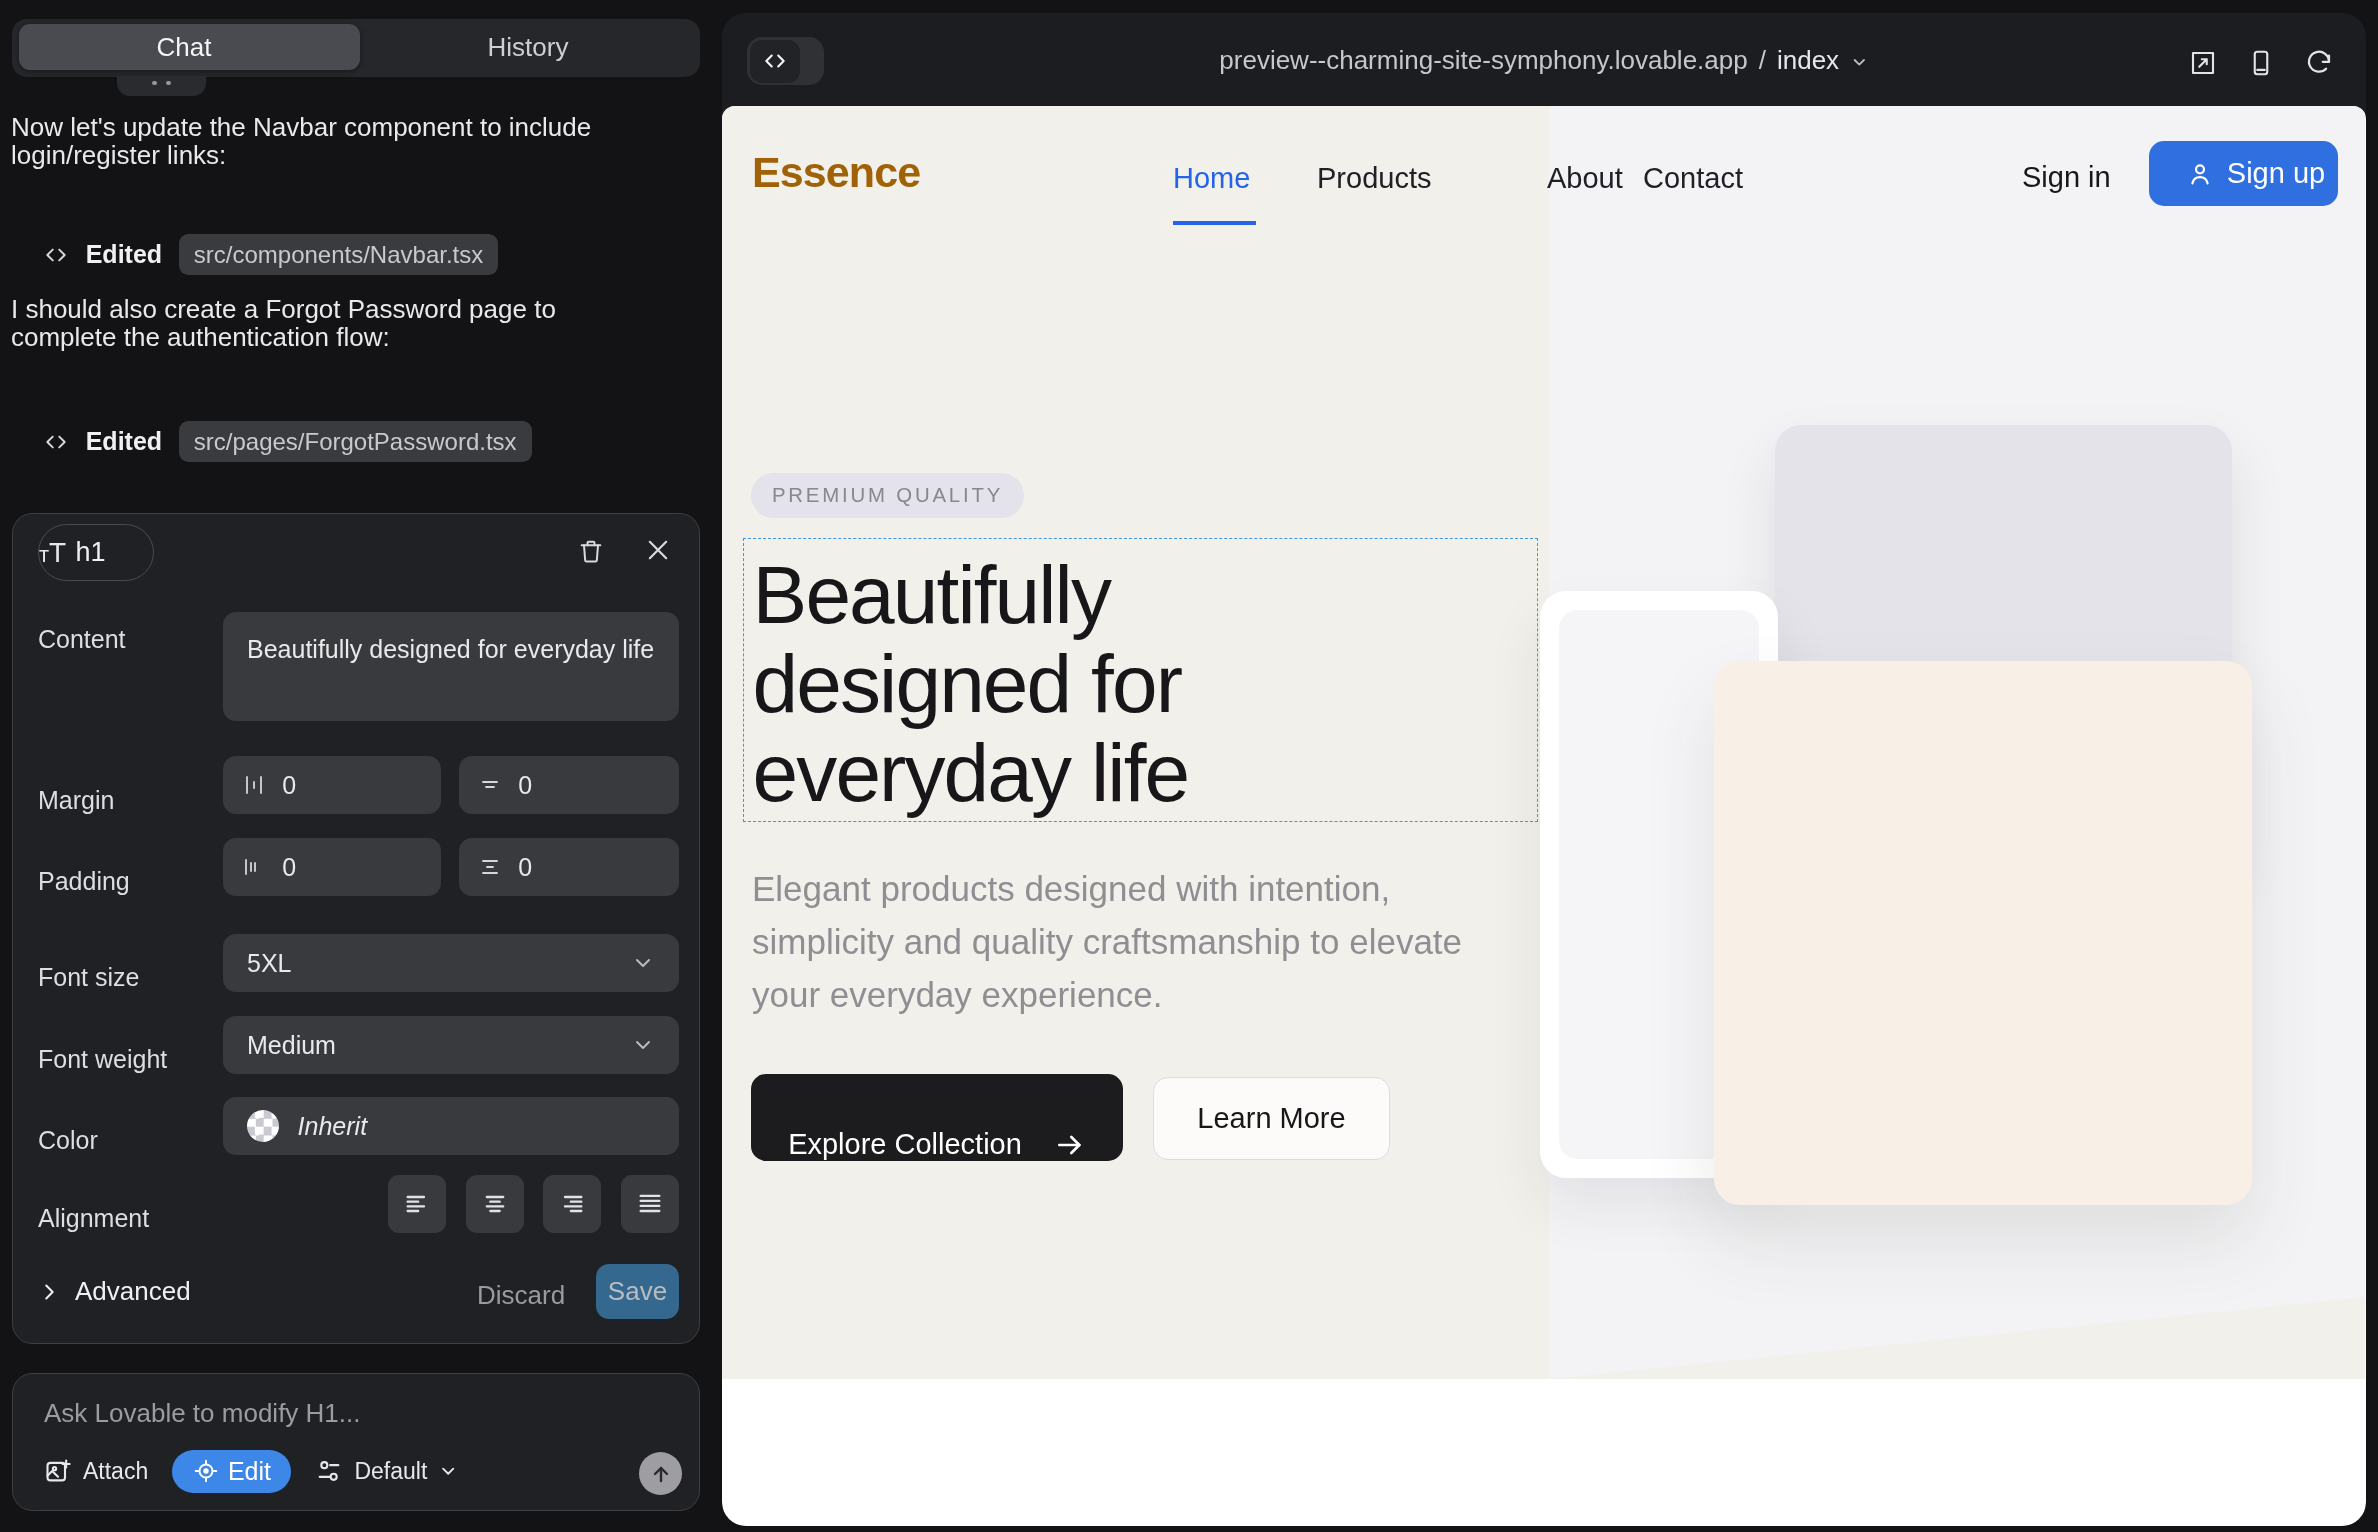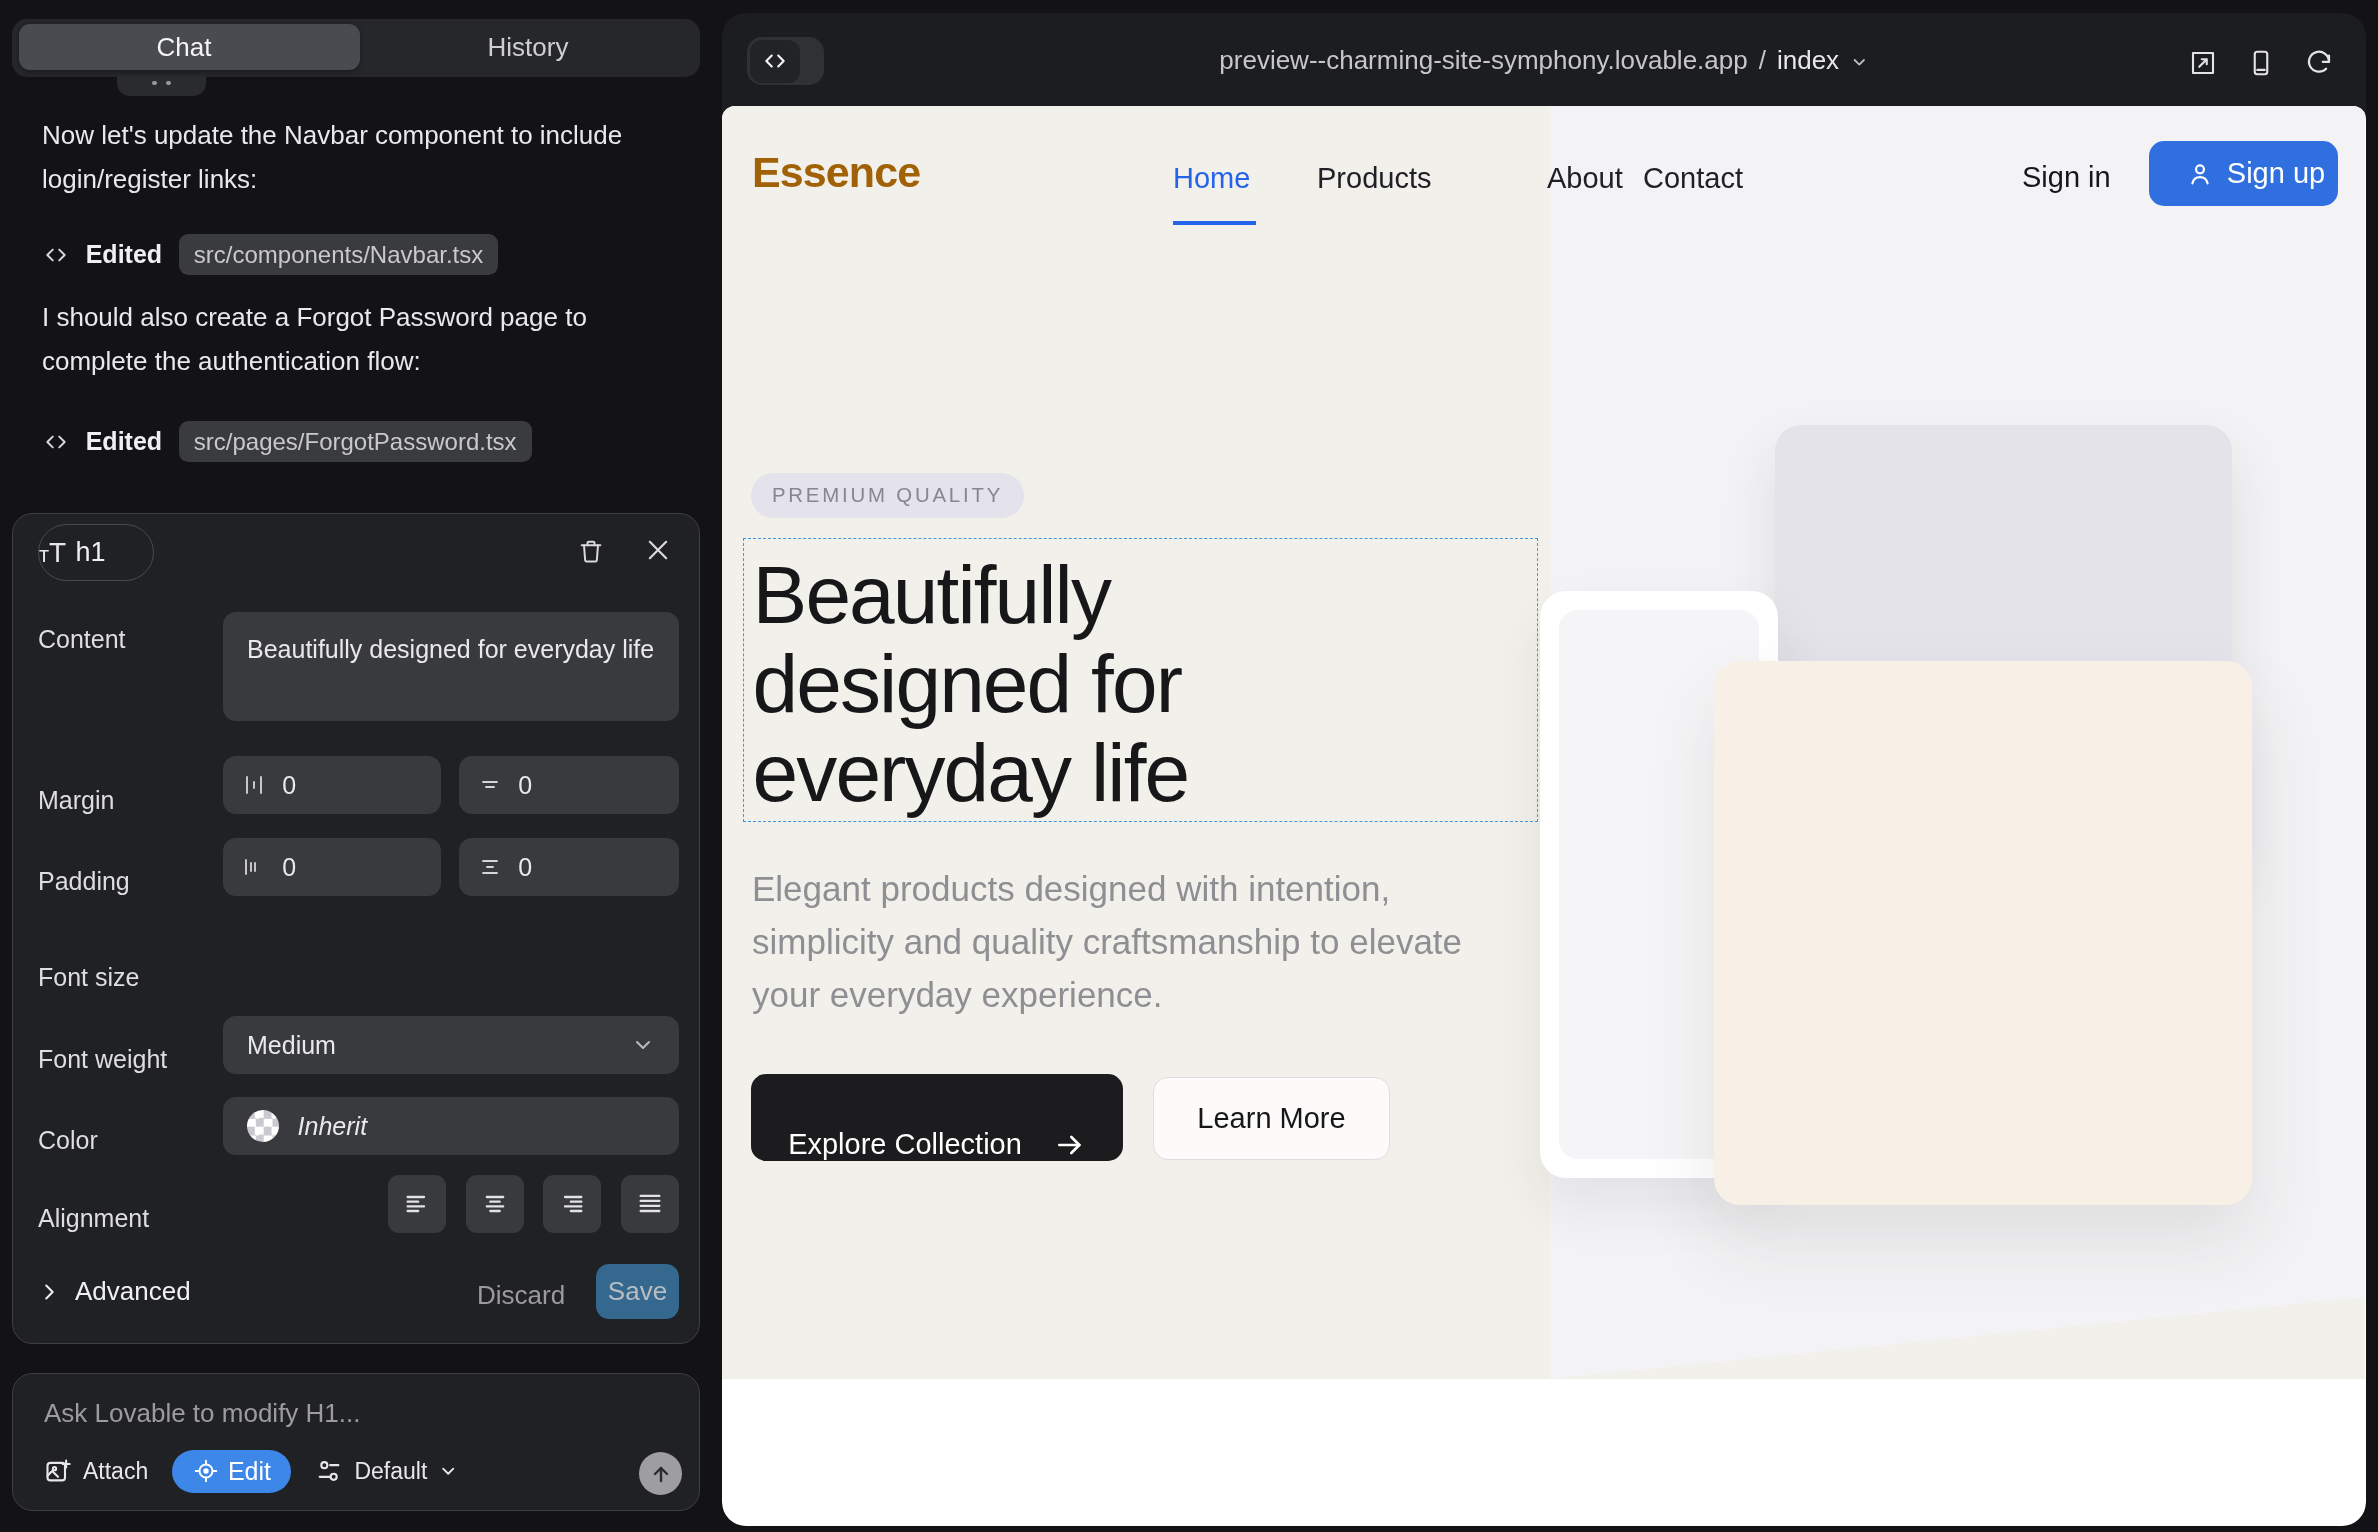--- a/index.html
+++ b/index.html
@@ -15,21 +15,21 @@
 
   
   .left{position:absolute;left:0;top:0;width:722px;height:1532px;background:var(--app_bg);color:#ececee;}
   .tabs{position:absolute;left:12px;top:18.6px;width:688px;height:58px;background:var(--tabbar_bg);border-radius:15px;display:flex;align-items:center;}
   .tab{flex:1;text-align:center;font-size:26px;color:#cfcfd3;z-index:1;}
   .tab-active-bg{position:absolute;left:6.5px;top:5.6px;width:341px;height:46px;background:var(--tab_active);border-radius:11px;box-shadow:0 1.9px 5.6px rgba(0,0,0,.35);}
   .tab.active{color:#f5f5f6;}
   .cut-pill{position:absolute;left:117px;top:76px;width:89px;height:20.4px;background:#2a2b2e;border-radius:0 0 13px 13px;display:flex;justify-content:center;gap:9.3px;padding-top:4.6px;}
   .cut-pill i{width:4.6px;height:4.6px;border-radius:50%;background:#97979c;}
 
-  .msg{position:absolute;left:42px;width:612px;font-size:26px;line-height:44px;color:#e9e9eb;}
+  .msg{position:absolute;left:11px;width:612px;font-size:26px;line-height:28px;color:#e9e9eb;}
   .edited-row{position:absolute;left:43px;display:flex;align-items:center;gap:16.7px;height:45px;}
   .edited-label{font-size:25px;font-weight:700;color:#f0f0f2;}
   .file-chip{background:var(--chip_bg);border-radius:9.3px;padding:6.5px 15px;font-size:24px;color:#c9c9cc;}
   .code-ic{color:#d8d8db;}
 
   
   .inspector{position:absolute;left:12px;top:513px;width:688px;height:831px;background:var(--panel_bg);border:0.9px solid var(--panel_border);border-radius:20.4px;}
   .tag-pill{position:absolute;left:25px;top:10.2px;width:116px;height:57px;border:0.9px solid #4a4b4f;border-radius:927px;display:flex;align-items:center;justify-content:flex-start;gap:9.3px;color:#f0f0f2;}
   .t-sm{font-size:22px;color:#e6e6e9;}
   .t-lg{font-size:28px;color:#e6e6e9;}
@@ -199,20 +199,28 @@
         <svg width="24" height="24" viewBox="0 0 24 24" fill="none" stroke="currentColor" stroke-width="1.8" stroke-linecap="round">
             <path d="M5 6h14"></path>
             <path d="M9 12h6"></path>
             <path d="M5 18h14"></path>
           </svg>
       </span>
       <span>0</span>
     </div>
 
     <div class="row-label" style="top:449px;">Font size</div>
+    <div class="field select" style="top:420px;">
+      <span>5XL</span>
+      <span class="chev">
+        <svg width="24" height="24" viewBox="0 0 24 24" fill="none" stroke="currentColor" stroke-width="2" stroke-linecap="round" stroke-linejoin="round">
+            <path d="m6 9 6 6 6-6"></path>
+          </svg>
+      </span>
+    </div>
 
     <div class="row-label" style="top:531px;">Font weight</div>
     <div class="field select" style="top:502px;">
       <span>Medium</span>
       <span class="chev">
         <svg width="24" height="24" viewBox="0 0 24 24" fill="none" stroke="currentColor" stroke-width="2" stroke-linecap="round" stroke-linejoin="round">
             <path d="m6 9 6 6 6-6"></path>
           </svg>
       </span>
     </div>

